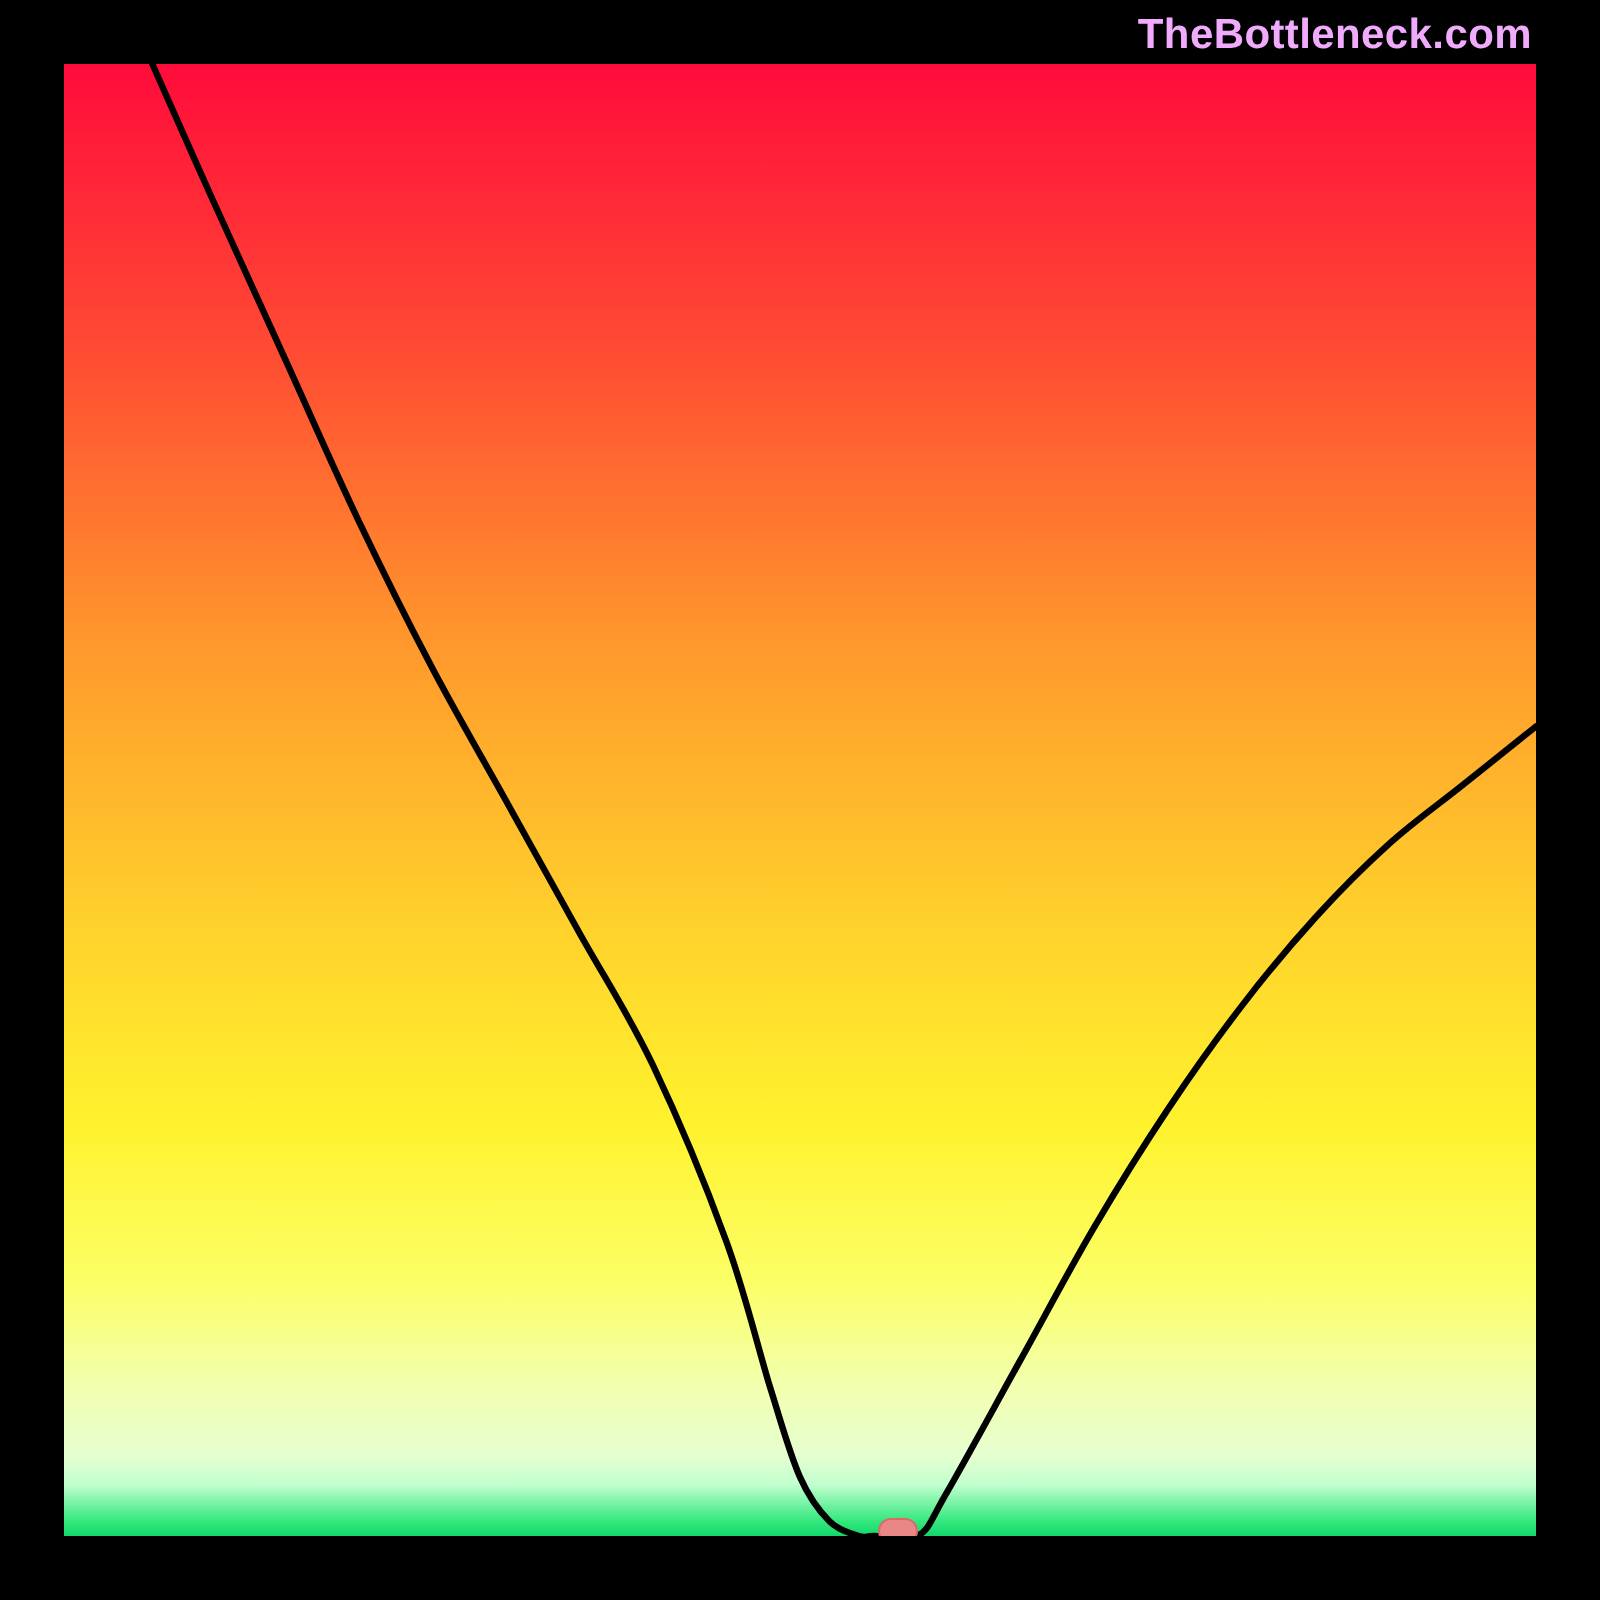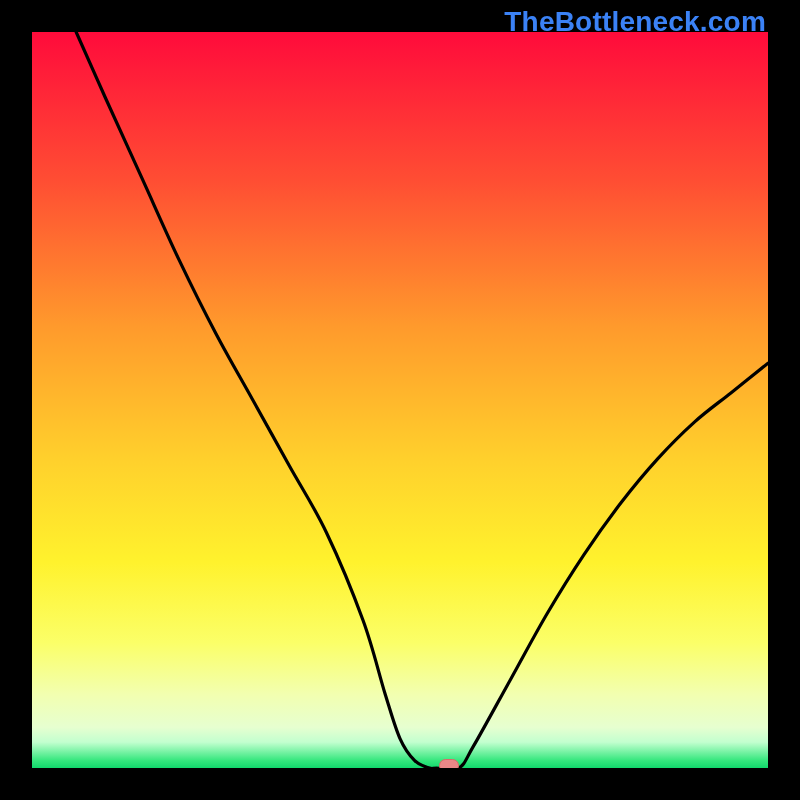--- a/index.html
+++ b/index.html
@@ -29,22 +29,22 @@
     left: 0;
     top: 0;
     width: 100%;
     height: 100%;
   }
   .watermark {
     position: absolute;
     top: 6px;
     right: 34px;
     font-family: Arial, Helvetica, sans-serif;
-    font-size: 28px;
-    color: #3b82f6;
+    font-size: 21px;
+    color: #f0abfc;
     font-weight: 600;
     letter-spacing: 0.2px;
     user-select: none;
   }
   svg.curve {
     position: absolute;
     left: 0;
     top: 0;
     width: 100%;
     height: 100%;

